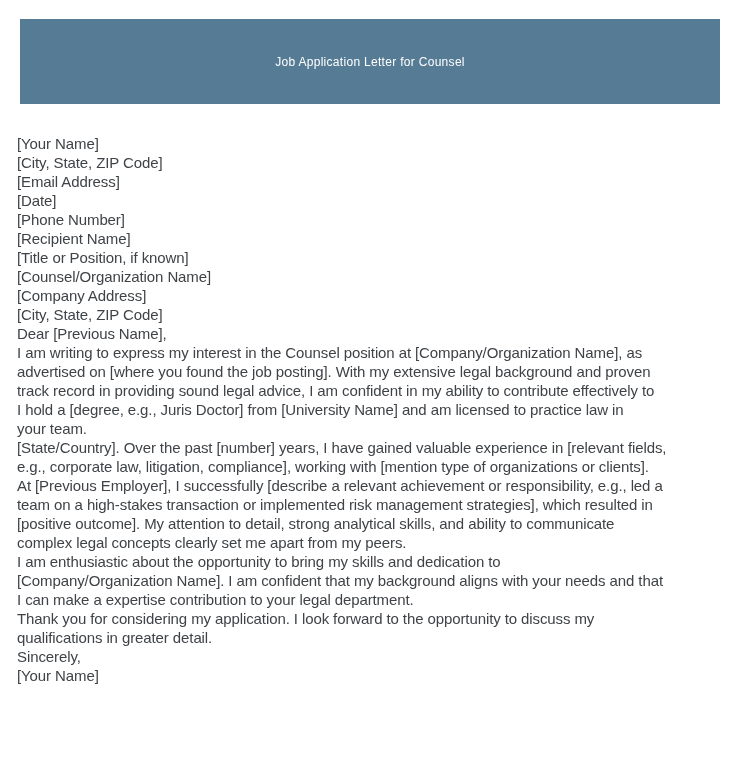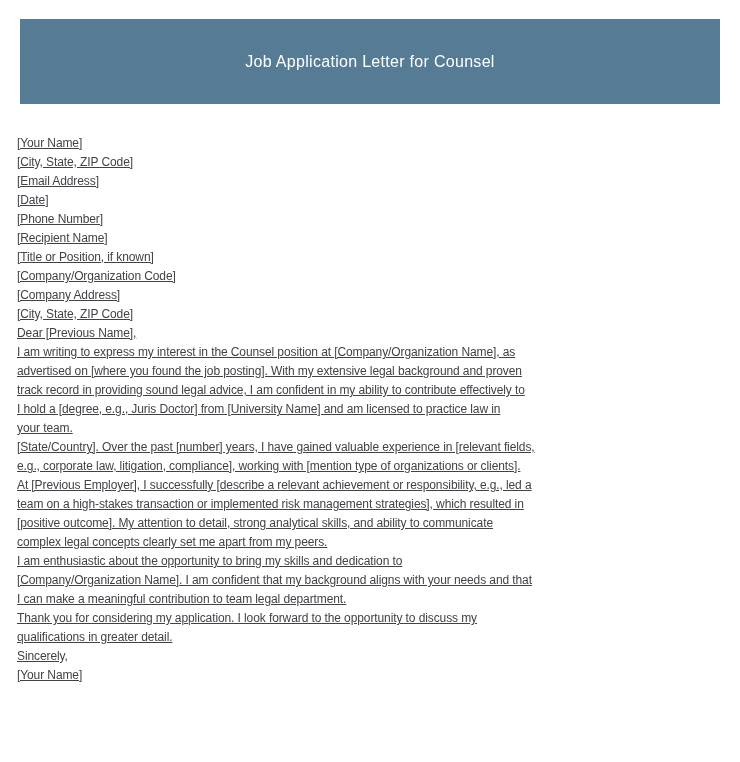--- a/index.html
+++ b/index.html
@@ -21,33 +21,32 @@
     width: 700px;
     height: 85px;
     background: var(--header-background, #567C95);
     display: flex;
     align-items: center;
     justify-content: center;
   }
   .page-title {
     margin: 0;
     color: var(--header-text, #FFFFFF);
-    font-size: 16px;
+    font-size: 12px;
     font-weight: 500;
     letter-spacing: 0.3px;
     white-space: nowrap;
   }
   .letter {
     position: absolute;
     left: 17px;
     top: 134px;
     width: 710px;
     color: var(--body-text, #3F4347);
-    font-size: 12px;
-    text-decoration: underline;
+    font-size: 15px;
   }
   .line {
     height: 19px;
     line-height: 19px;
     white-space: nowrap;
     letter-spacing: -0.1px;
   }
 </style>
 </head>
 <body>
@@ -57,35 +56,35 @@
 </div>
 
 <div class="letter">
   <div class="line">[Your Name]</div>
   <div class="line">[City, State, ZIP Code]</div>
   <div class="line">[Email Address]</div>
   <div class="line">[Date]</div>
   <div class="line">[Phone Number]</div>
   <div class="line">[Recipient Name]</div>
   <div class="line">[Title or Position, if known]</div>
-  <div class="line">[Company/Organization Code]</div>
+  <div class="line">[Counsel/Organization Name]</div>
   <div class="line">[Company Address]</div>
   <div class="line">[City, State, ZIP Code]</div>
   <div class="line">Dear [Previous Name],</div>
   <div class="line">I am writing to express my interest in the Counsel position at [Company/Organization Name], as</div>
   <div class="line">advertised on [where you found the job posting]. With my extensive legal background and proven</div>
   <div class="line">track record in providing sound legal advice, I am confident in my ability to contribute effectively to</div>
   <div class="line">I hold a [degree, e.g., Juris Doctor] from [University Name] and am licensed to practice law in</div>
   <div class="line">your team.</div>
   <div class="line">[State/Country]. Over the past [number] years, I have gained valuable experience in [relevant fields,</div>
   <div class="line">e.g., corporate law, litigation, compliance], working with [mention type of organizations or clients].</div>
   <div class="line">At [Previous Employer], I successfully [describe a relevant achievement or responsibility, e.g., led a</div>
   <div class="line">team on a high-stakes transaction or implemented risk management strategies], which resulted in</div>
   <div class="line">[positive outcome]. My attention to detail, strong analytical skills, and ability to communicate</div>
   <div class="line">complex legal concepts clearly set me apart from my peers.</div>
   <div class="line">I am enthusiastic about the opportunity to bring my skills and dedication to</div>
   <div class="line">[Company/Organization Name]. I am confident that my background aligns with your needs and that</div>
-  <div class="line">I can make a meaningful contribution to team legal department.</div>
+  <div class="line">I can make a expertise contribution to your legal department.</div>
   <div class="line">Thank you for considering my application. I look forward to the opportunity to discuss my</div>
   <div class="line">qualifications in greater detail.</div>
   <div class="line">Sincerely,</div>
   <div class="line">[Your Name]</div>
 </div>
 
 </body></html>

